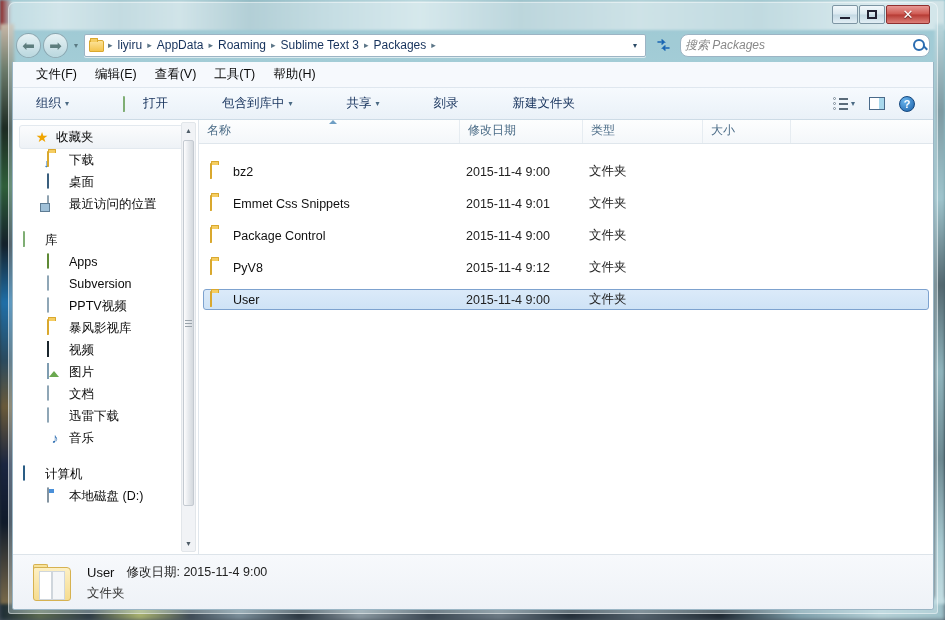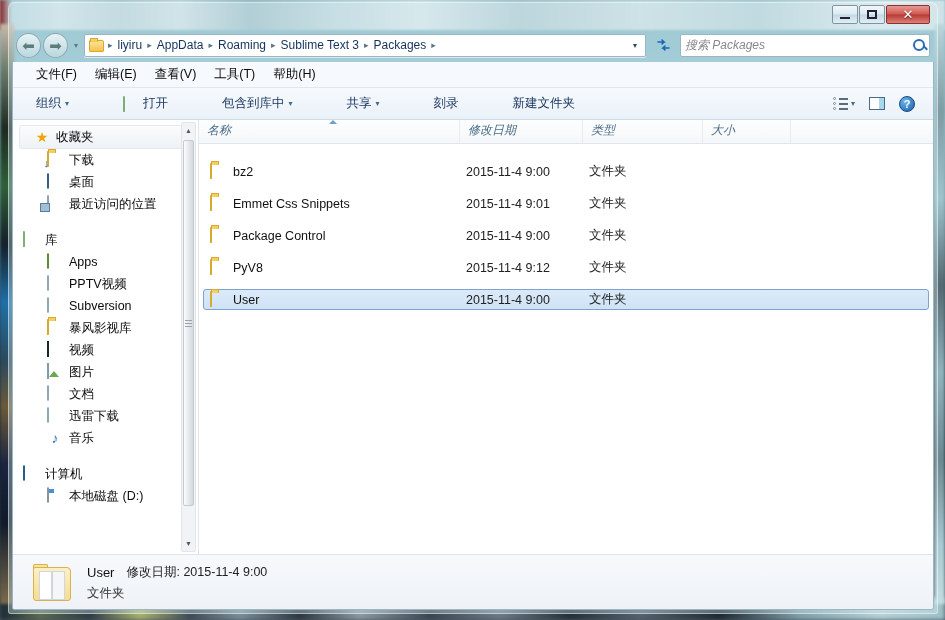--- a/index.html
+++ b/index.html
@@ -118,21 +118,21 @@
   .addr-caret {
     width:16px; text-align:center; color:#2b4a66; font-size:8px; cursor:pointer; flex:none;
   }
   .refresh {
     width: 22px; height:23px; display:flex; align-items:center; justify-content:center;
     color:#1a66b3; font-size:13px; cursor:pointer; flex:none; margin-right:6px;
     font-weight:bold;
   }
   .searchbox {
     width: 250px; height: 23px; flex:none;
-    background:#fff; border:1px solid #9cb4c4; border-radius:2px;
+    background:#fff; border:1px solid #9cb4c4; border-radius:8px;
     display:flex; align-items:center; padding: 0 4px;
   }
   .searchbox input {
     border:0; outline:0; flex:1; font-size:12px; font-style:italic; color:#777;
     font-family:"Liberation Sans", sans-serif; background:transparent;
   }
   .searchbox input::placeholder { color:#888; font-style:italic; }
   .mag {
     width:12px;height:12px;border:2px solid #2b6cb0;border-radius:50%;
     position:relative; flex:none;
@@ -262,21 +262,21 @@
   }
   .grip{width:7px;height:7px;
     background:repeating-linear-gradient(180deg,#9aa3ab 0 1px,transparent 1px 3px);}
   .sb-arrow.bottom{position:absolute;bottom:0;left:0;right:0;}
 
   
   .filelist { flex:1; background:#fff; position:relative; overflow:hidden; }
   .colhead {
     height: 24px; display:flex; align-items:flex-end;
     background: linear-gradient(180deg,#fdfefe,#f4f7fa);
-    border-bottom:1px solid #dfe6ec; position:relative;font-style:italic;
+    border-bottom:1px solid #dfe6ec; position:relative;
   }
   .col {
     font-size:12px; color:#4a6b86; padding: 0 0 4px 8px;
     border-left:1px solid #e6ecf1; height:100%; display:flex; align-items:flex-end;
     cursor:pointer; position:relative;
   }
   .col:first-child{border-left:0;}
   .sortarrow{
     position:absolute; left:130px; top:0; width:0;height:0;
     border-left:4px solid transparent;border-right:4px solid transparent;
@@ -472,25 +472,25 @@
           <div class="nav-row head">
             <span class="ico"><span class="libico"></span></span>
             <span>库</span>
           </div>
           <div class="nav-row child">
             <span class="ico"><span class="apps"></span></span>
             <span>Apps</span>
           </div>
           <div class="nav-row child">
             <span class="ico"><span class="docico"></span></span>
+            <span>Subversion</span>
+          </div>
+          <div class="nav-row child">
+            <span class="ico"><span class="docico"></span></span>
             <span>PPTV视频</span>
-          </div>
-          <div class="nav-row child">
-            <span class="ico"><span class="docico"></span></span>
-            <span>Subversion</span>
           </div>
           <div class="nav-row child">
             <span class="ico"><span class="folder"></span></span>
             <span>暴风影视库</span>
           </div>
           <div class="nav-row child">
             <span class="ico"><span class="videoico"></span></span>
             <span>视频</span>
           </div>
           <div class="nav-row child">

